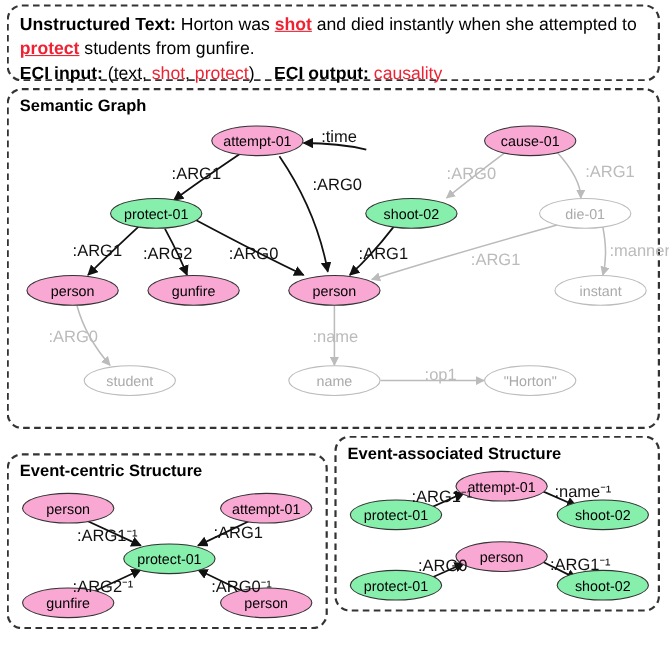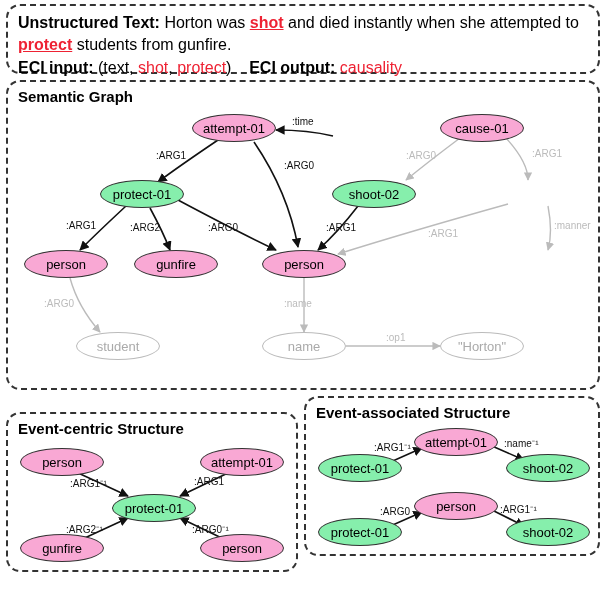--- a/index.html
+++ b/index.html
@@ -49,21 +49,21 @@
   .node.yellow { background: #86efac; }
   .node.dim { border-color: #bbb; color: #aaa; background: #fff; }
 
   svg.edges {
     position: absolute;
     left: 0; top: 0;
     pointer-events: none;
   }
   .elabel {
     position: absolute;
-    font-size: 10px;
+    font-size: 15px;
     color: #111;
     white-space: nowrap;
   }
   .elabel.dim { color: #bbb; }
 
   .caption {
     position: absolute;
     left: 10px; top: 562px;
     font-size: 15px;
   }
@@ -125,24 +125,26 @@
     <path d="M296,196 Q296,225 296,250" stroke="#bbb" stroke-width="1.4" fill="none" marker-end="url(#ahd)"></path>
 
     <path d="M338,264 Q390,264 432,264" stroke="#bbb" stroke-width="1.4" fill="none" marker-end="url(#ahd)"></path>
   </svg>
 
   <div class="node" style="left:184px; top:32px;">attempt-01</div>
   <div class="node" style="left:432px; top:32px;">cause-01</div>
 
   <div class="node yellow" style="left:92px; top:98px;">protect-01</div>
   <div class="node yellow" style="left:324px; top:98px;">shoot-02</div>
+  <div class="node dim" style="left:482px; top:98px;">die-01</div>
 
   <div class="node" style="left:16px; top:168px;">person</div>
   <div class="node" style="left:126px; top:168px;">gunfire</div>
   <div class="node" style="left:254px; top:168px;">person</div>
+  <div class="node dim" style="left:496px; top:168px;">instant</div>
 
   <div class="node dim" style="left:68px; top:250px;">student</div>
   <div class="node dim" style="left:254px; top:250px;">name</div>
   <div class="node dim" style="left:432px; top:250px;">"Horton"</div>
 
   <span class="elabel" style="left:148px; top:68px;">:ARG1</span>
   <span class="elabel" style="left:284px; top:34px;">:time</span>
   <span class="elabel" style="left:276px; top:78px;">:ARG0</span>
   <span class="elabel dim" style="left:398px; top:68px;">:ARG0</span>
   <span class="elabel dim" style="left:524px; top:66px;">:ARG1</span>

